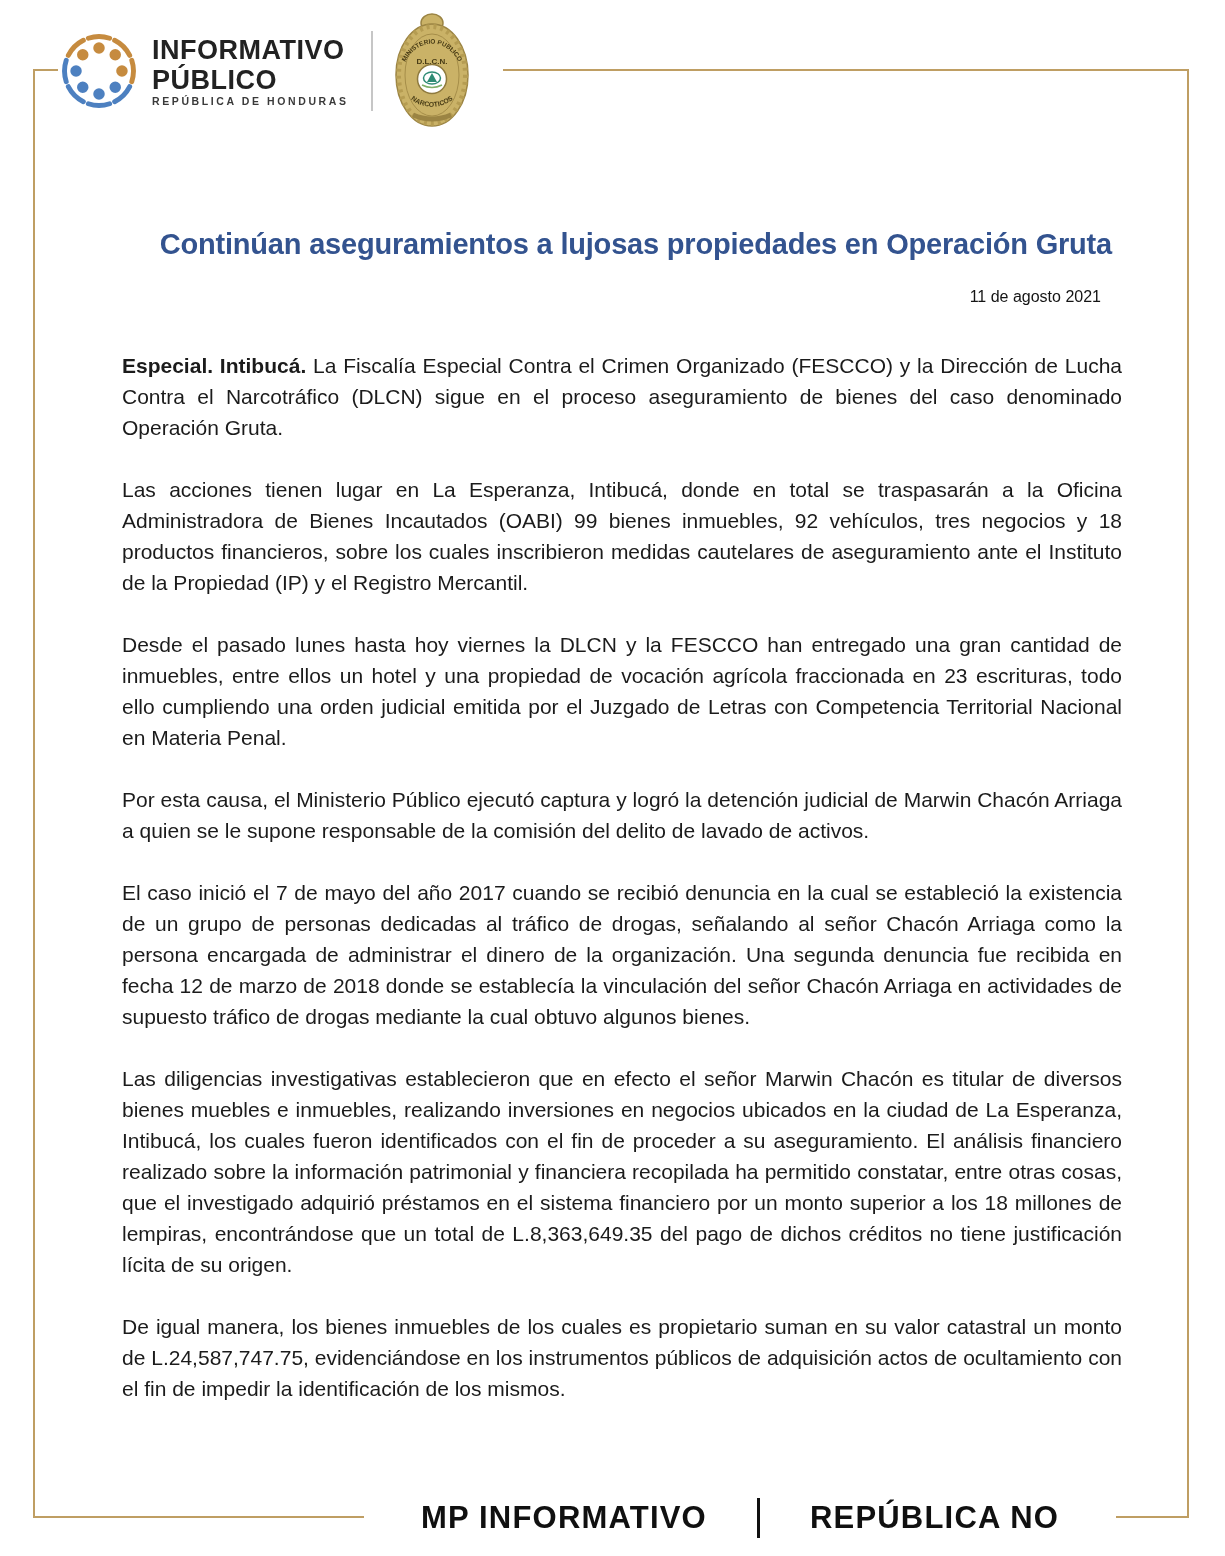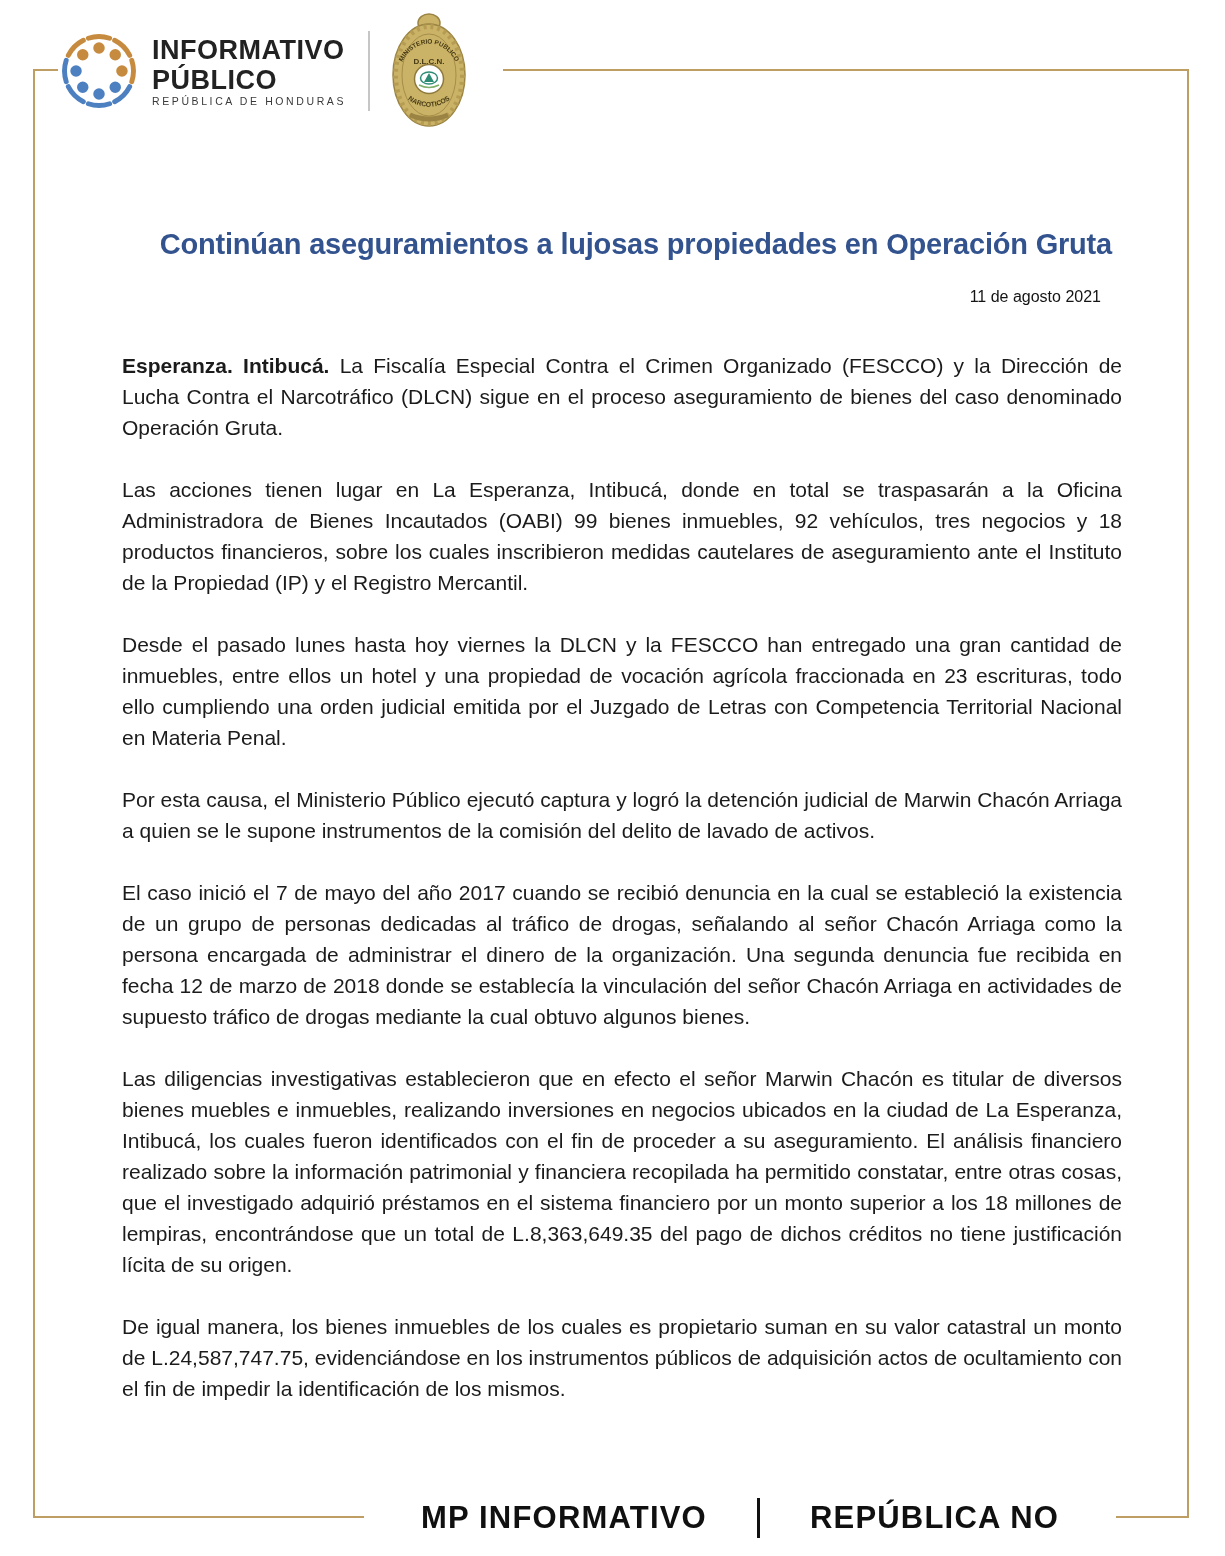--- a/index.html
+++ b/index.html
@@ -21,21 +21,21 @@
 
   
   .header{
     position:absolute;left:58px;top:0;width:445px;height:142px;
     background:#ffffff;
     display:flex;align-items:center;
   }
   .logo-wrap{display:flex;align-items:center;}
   .brand{margin-left:12px;}
   .brand-name{font-weight:bold;font-size:27px;line-height:30px;color:#222222;letter-spacing:0.5px;}
-  .brand-tagline{font-size:10.5px;font-weight:normal;letter-spacing:2.6px;color:#3a3a3a;}
+  .brand-tagline{font-size:10.5px;font-weight:bold;letter-spacing:2.6px;color:#3a3a3a;}
   .header-divider{width:2px;height:80px;background:#c6c6c6;margin:0 20px 0 22px;}
 
   
   .title{
     position:absolute;left:112px;top:226px;width:1000px;
     text-align:right;font-weight:bold;font-size:29px;line-height:36px;
     color:#33538f;letter-spacing:-0.2px;
   }
   .date{
     position:absolute;top:288px;right:124px;
@@ -155,24 +155,24 @@
       </text>
 
       <path d="M 20 103 q 19 8 38 0" stroke="#9b8443" stroke-width="5" fill="none"></path>
     </svg>
   </div>
 
   <h1 class="title" style="margin:0;">Continúan aseguramientos a lujosas propiedades en Operación Gruta</h1>
   <div class="date">11 de agosto 2021</div>
 
   <div class="body-text">
-    <p><strong>Esperanza. Intibucá.</strong><span> La Fiscalía Especial Contra el Crimen Organizado (FESCCO) y la Dirección de Lucha Contra el Narcotráfico (DLCN) sigue en el proceso aseguramiento de bienes del caso denominado Operación Gruta.</span></p>
+    <p><strong>Especial. Intibucá.</strong><span> La Fiscalía Especial Contra el Crimen Organizado (FESCCO) y la Dirección de Lucha Contra el Narcotráfico (DLCN) sigue en el proceso aseguramiento de bienes del caso denominado Operación Gruta.</span></p>
     <p><span>Las acciones tienen lugar en La Esperanza, Intibucá, donde en total se traspasarán a la Oficina Administradora de Bienes Incautados (OABI) 99 bienes inmuebles, 92 vehículos, tres negocios y 18 productos financieros, sobre los cuales inscribieron medidas cautelares de aseguramiento ante el Instituto de la Propiedad (IP) y el Registro Mercantil.</span></p>
     <p><span>Desde el pasado lunes hasta hoy viernes la DLCN y la FESCCO han entregado una gran cantidad de inmuebles, entre ellos un hotel y una propiedad de vocación agrícola fraccionada en 23 escrituras, todo ello cumpliendo una orden judicial emitida por el Juzgado de Letras con Competencia Territorial Nacional en Materia Penal.</span></p>
-    <p><span>Por esta causa, el Ministerio Público ejecutó captura y logró la detención judicial de Marwin Chacón Arriaga a quien se le supone instrumentos de la comisión del delito de lavado de activos.</span></p>
+    <p><span>Por esta causa, el Ministerio Público ejecutó captura y logró la detención judicial de Marwin Chacón Arriaga a quien se le supone responsable de la comisión del delito de lavado de activos.</span></p>
     <p><span>El caso inició el 7 de mayo del año 2017 cuando se recibió denuncia en la cual se estableció la existencia de un grupo de personas dedicadas al tráfico de drogas, señalando al señor Chacón Arriaga como la persona encargada de administrar el dinero de la organización. Una segunda denuncia fue recibida en fecha 12 de marzo de 2018 donde se establecía la vinculación del señor Chacón Arriaga en actividades de supuesto tráfico de drogas mediante la cual obtuvo algunos bienes.</span></p>
     <p><span>Las diligencias investigativas establecieron que en efecto el señor Marwin Chacón es titular de diversos bienes muebles e inmuebles, realizando inversiones en negocios ubicados en la ciudad de La Esperanza, Intibucá, los cuales fueron identificados con el fin de proceder a su aseguramiento. El análisis financiero realizado sobre la información patrimonial y financiera recopilada ha permitido constatar, entre otras cosas, que el investigado adquirió préstamos en el sistema financiero por un monto superior a los 18 millones de lempiras, encontrándose que un total de L.8,363,649.35 del pago de dichos créditos no tiene justificación lícita de su origen.</span></p>
     <p><span>De igual manera, los bienes inmuebles de los cuales es propietario suman en su valor catastral un monto de L.24,587,747.75, evidenciándose en los instrumentos públicos de adquisición actos de ocultamiento con el fin de impedir la identificación de los mismos.</span></p>
   </div>
 
   <div class="footer">
     <span>MP INFORMATIVO</span>
     <span class="sep"></span>
     <span>REPÚBLICA NO</span>
   </div>

